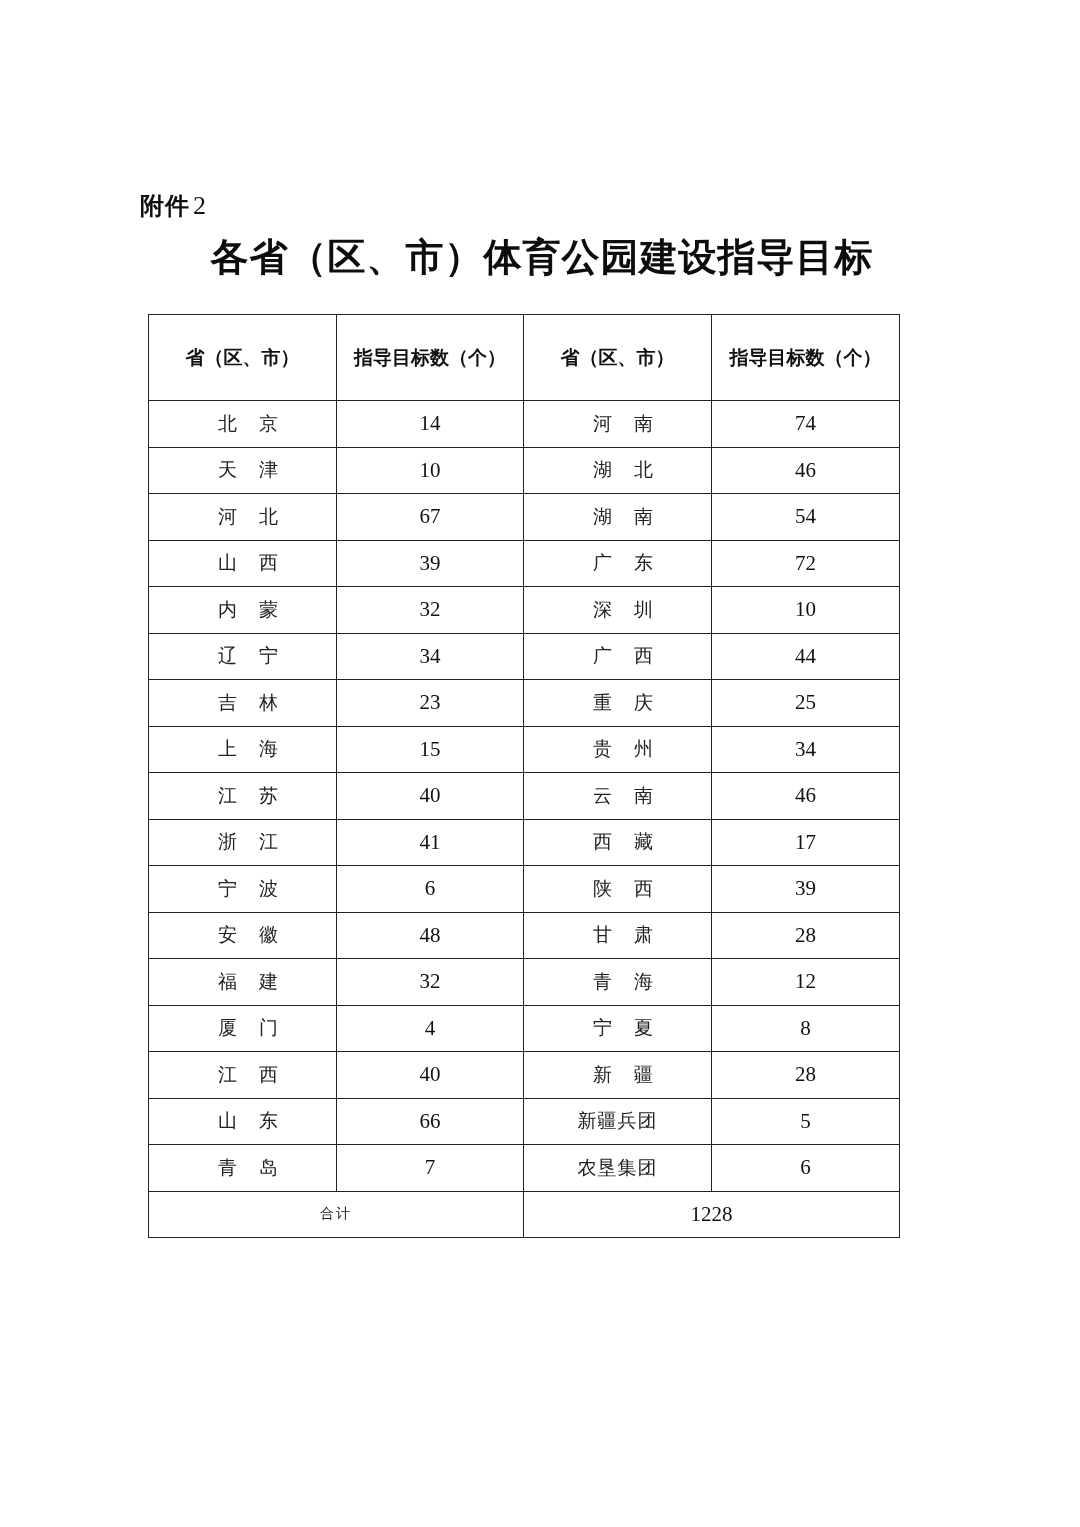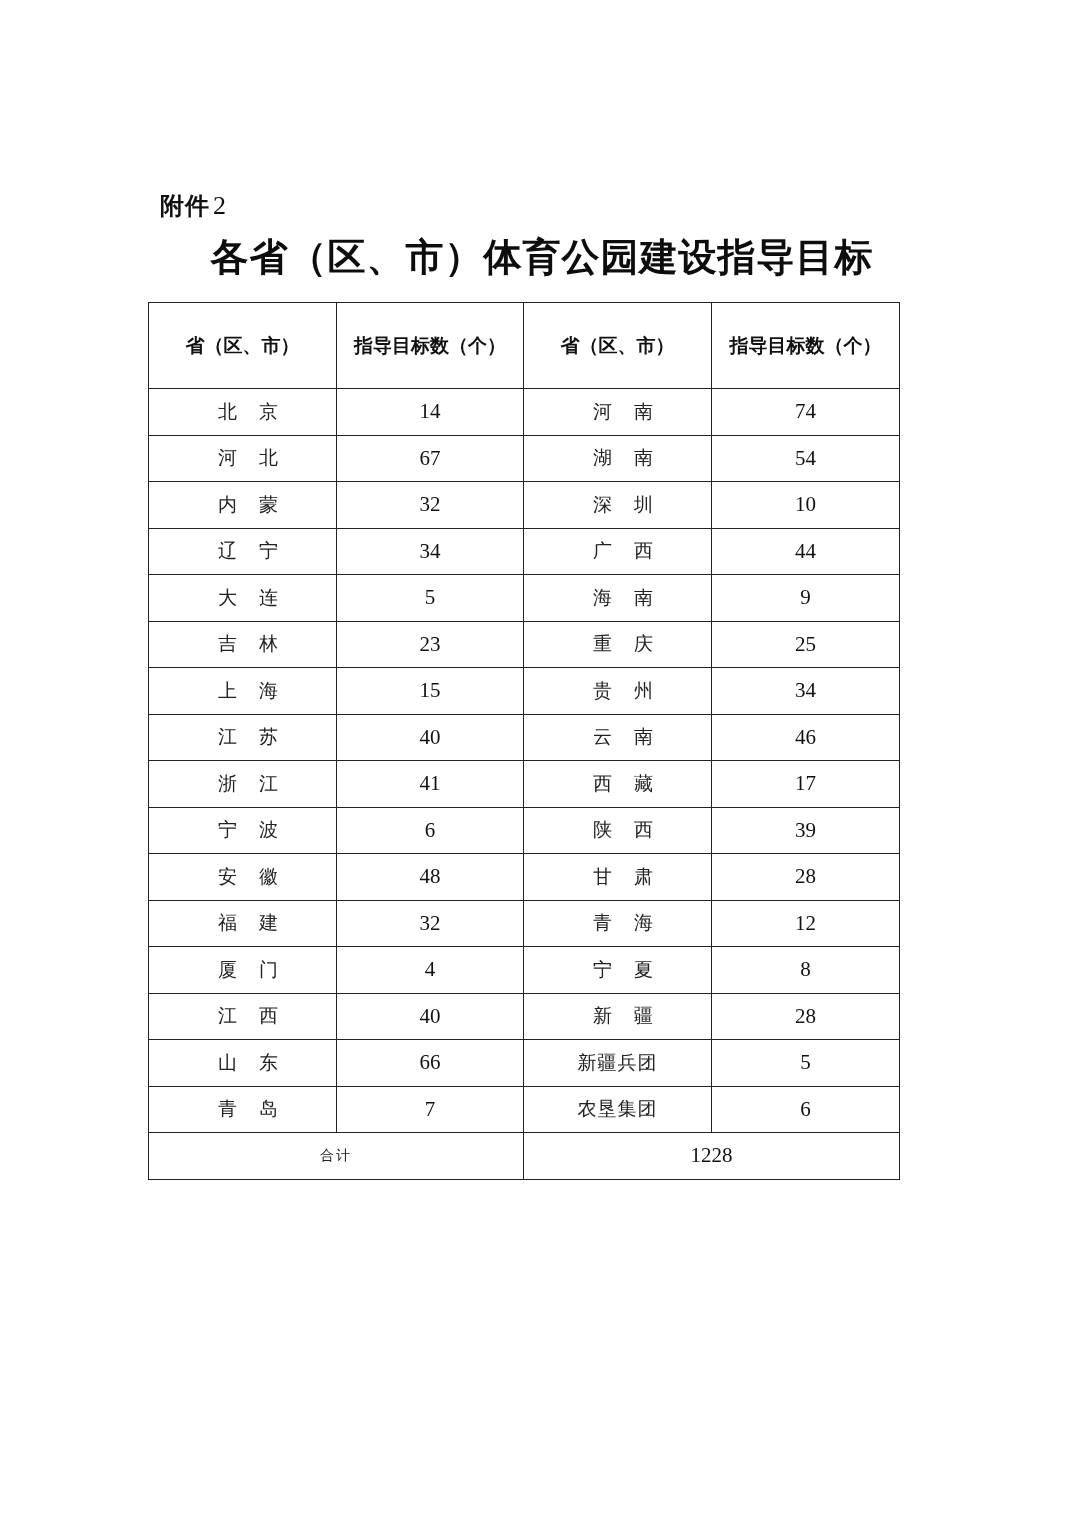--- a/index.html
+++ b/index.html
@@ -10,21 +10,21 @@
     body {
       width: 1080px;
       height: 1527px;
       position: relative;
       overflow: hidden;
       font-family: "DejaVu Serif", "Liberation Serif", serif;
       color: #1a1a1a;
     }
     .attachment {
       position: absolute;
-      left: 160px;
+      left: 140px;
       top: 190px;
       font-family: "DejaVu Sans", "Liberation Sans", sans-serif;
       font-size: 24px;
       font-weight: bold;
       letter-spacing: 1px;
       color: #111;
     }
     .attachment .num {
       font-family: "Liberation Serif", serif;
       font-weight: normal;
@@ -40,21 +40,21 @@
       font-family: "DejaVu Sans", "Liberation Sans", sans-serif;
       font-size: 38px;
       font-weight: bold;
       letter-spacing: 1px;
       color: #0d0d0d;
       padding-left: 2px;
     }
     table.targets {
       position: absolute;
       left: 148px;
-      top: 302px;
+      top: 314px;
       width: 751px;
       border-collapse: collapse;
       table-layout: fixed;
     }
     table.targets td, table.targets th {
       border: 1.5px solid #222;
       text-align: center;
       vertical-align: middle;
       padding: 0;
     }
@@ -115,42 +115,48 @@
     </tr>
   </thead>
   <tbody id="table-body">
   <tr>
         <td class="name spaced">北京</td>
         <td class="val">14</td>
         <td class="name spaced">河南</td>
         <td class="val">74</td>
       </tr>
       <tr>
+        <td class="name spaced">天津</td>
+        <td class="val">10</td>
+        <td class="name spaced">湖北</td>
+        <td class="val">46</td>
+      </tr>
+      <tr>
         <td class="name spaced">河北</td>
         <td class="val">67</td>
         <td class="name spaced">湖南</td>
         <td class="val">54</td>
       </tr>
       <tr>
+        <td class="name spaced">山西</td>
+        <td class="val">39</td>
+        <td class="name spaced">广东</td>
+        <td class="val">72</td>
+      </tr>
+      <tr>
         <td class="name spaced">内蒙</td>
         <td class="val">32</td>
         <td class="name spaced">深圳</td>
         <td class="val">10</td>
       </tr>
       <tr>
         <td class="name spaced">辽宁</td>
         <td class="val">34</td>
         <td class="name spaced">广西</td>
         <td class="val">44</td>
-      </tr>
-      <tr>
-        <td class="name spaced">大连</td>
-        <td class="val">5</td>
-        <td class="name spaced">海南</td>
-        <td class="val">9</td>
       </tr>
       <tr>
         <td class="name spaced">吉林</td>
         <td class="val">23</td>
         <td class="name spaced">重庆</td>
         <td class="val">25</td>
       </tr>
       <tr>
         <td class="name spaced">上海</td>
         <td class="val">15</td>

